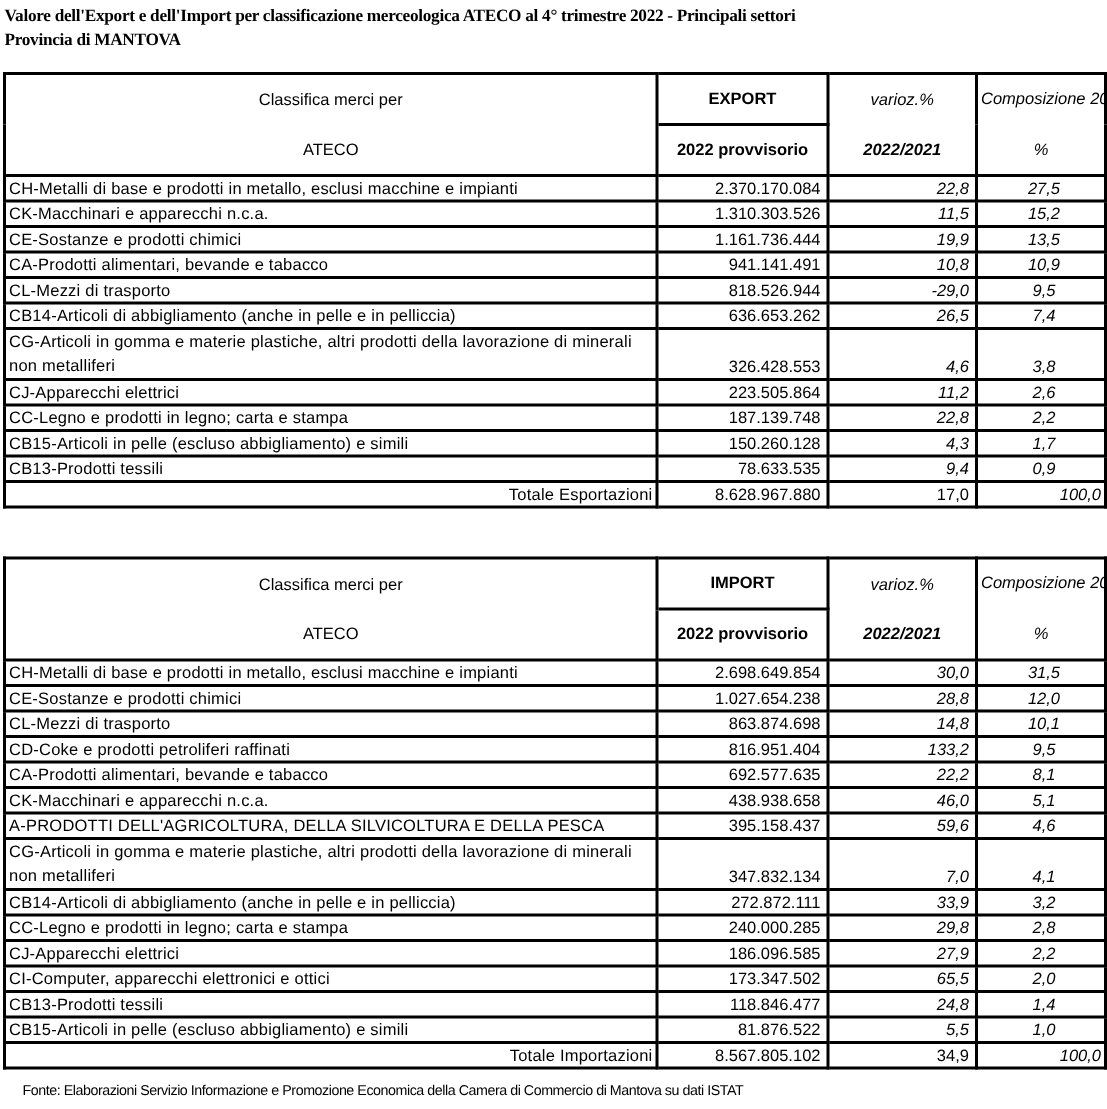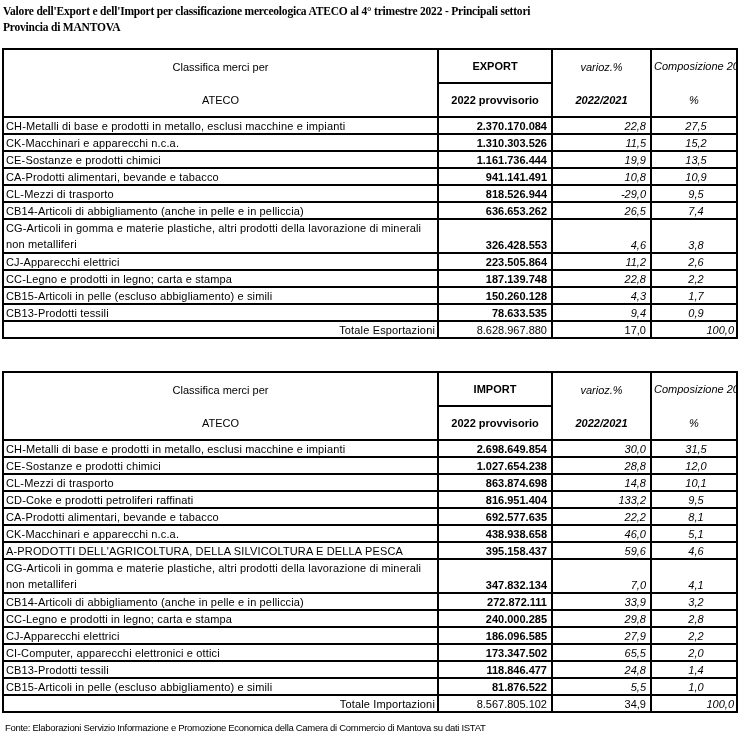--- a/index.html
+++ b/index.html
@@ -3,34 +3,34 @@
 <meta charset="utf-8">
 <style>
   html, body { margin:0; padding:0; background:#ffffff; }
   body { width:738px; height:739px; position:relative; overflow:hidden;
          font-family:"Liberation Sans", "DejaVu Sans", sans-serif; color:#000; }
   .title { position:absolute; left:3px; top:3px; font-size:11.5px; font-weight:bold; line-height:16px; letter-spacing:-0.2px;font-family:Liberation Serif, serif; }
   .title div { white-space:nowrap; }
   table.t { position:absolute; left:2px; width:734px; border-collapse:collapse; table-layout:fixed; font-size:11px; }
   table.t td { border:2px solid #000; padding:0 2px; height:15px; line-height:14px; white-space:nowrap; overflow:hidden; }
   table.t td.lbl { text-align:left; padding-left:2px; letter-spacing:0.15px; }
-  table.t td.num { text-align:right; padding-right:4px;font-weight:bold; }
+  table.t td.num { text-align:right; padding-right:4px; }
   table.t td.pct { text-align:right; padding-right:4px; font-style:italic; }
   table.t td.cmp { text-align:center; font-style:italic; padding-left:6px; }
   table.t tr.tall td { height:31px; vertical-align:bottom; }
   table.t tr.tall td.lbl { white-space:normal; line-height:16px; }
   table.t tr.total td { font-weight:normal;text-align:right; }
   .hd td { text-align:center; vertical-align:middle;margin-left:38px; }
   .hd .h1 { height:32px; }
   .hd .h2 { height:32px; }
   .hd .bold { font-weight:bold; }
   .hd .ital { font-style:italic; }
   .hd .bi { font-weight:bold; font-style:italic; }
   .hd .small { font-size:11px; line-height:13px; }
-  .src { position:absolute; left:5px; top:722px; font-size:9.5px; letter-spacing:-0.3px; white-space:nowrap; }
+  .src { position:absolute; left:15px; top:722px; font-size:9.5px; letter-spacing:-0.3px; white-space:nowrap; }
 </style>
 </head>
 <body>
 
 <div class="title">
   <div>Valore dell'Export e dell'Import per classificazione merceologica ATECO al 4° trimestre 2022 - Principali settori</div>
   <div>Provincia di MANTOVA</div>
 </div>
 
 <table class="t" id="export-table" style="top:48px;">

